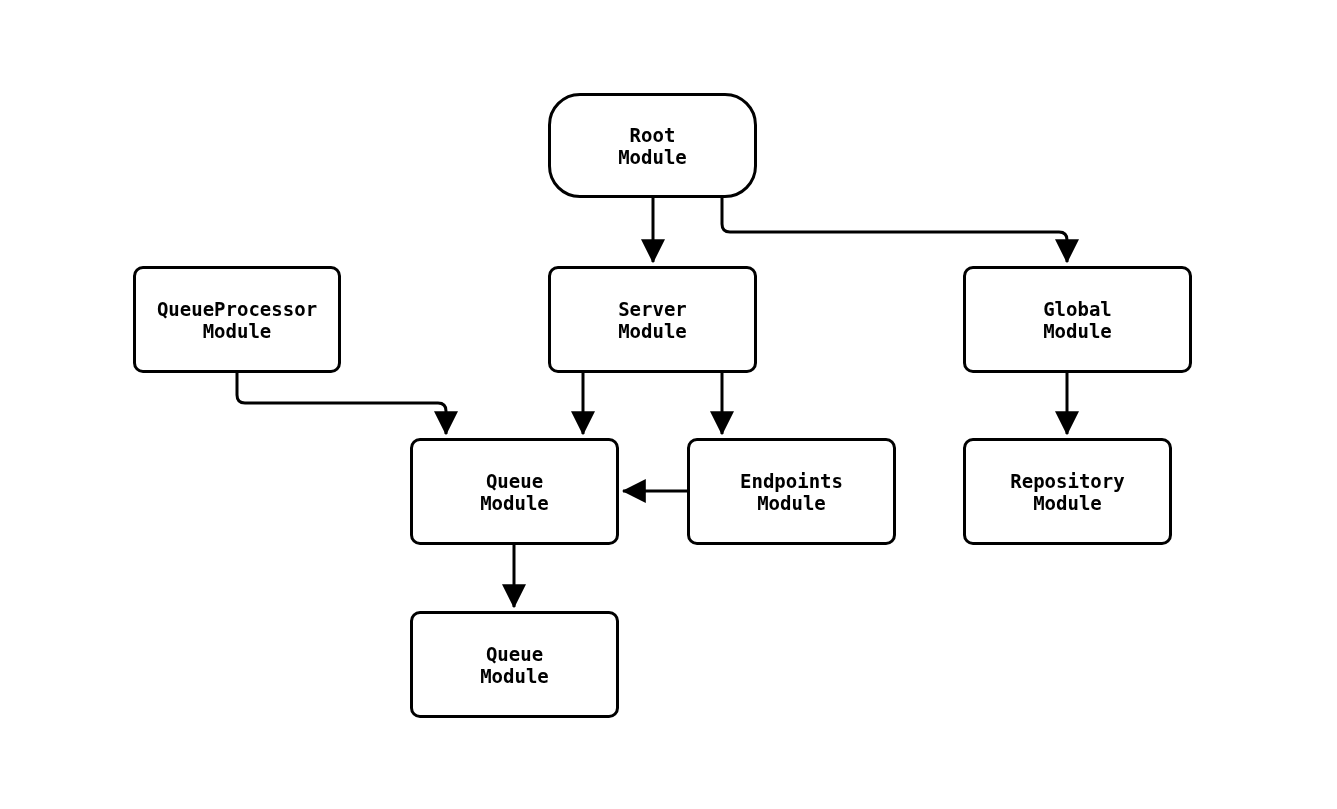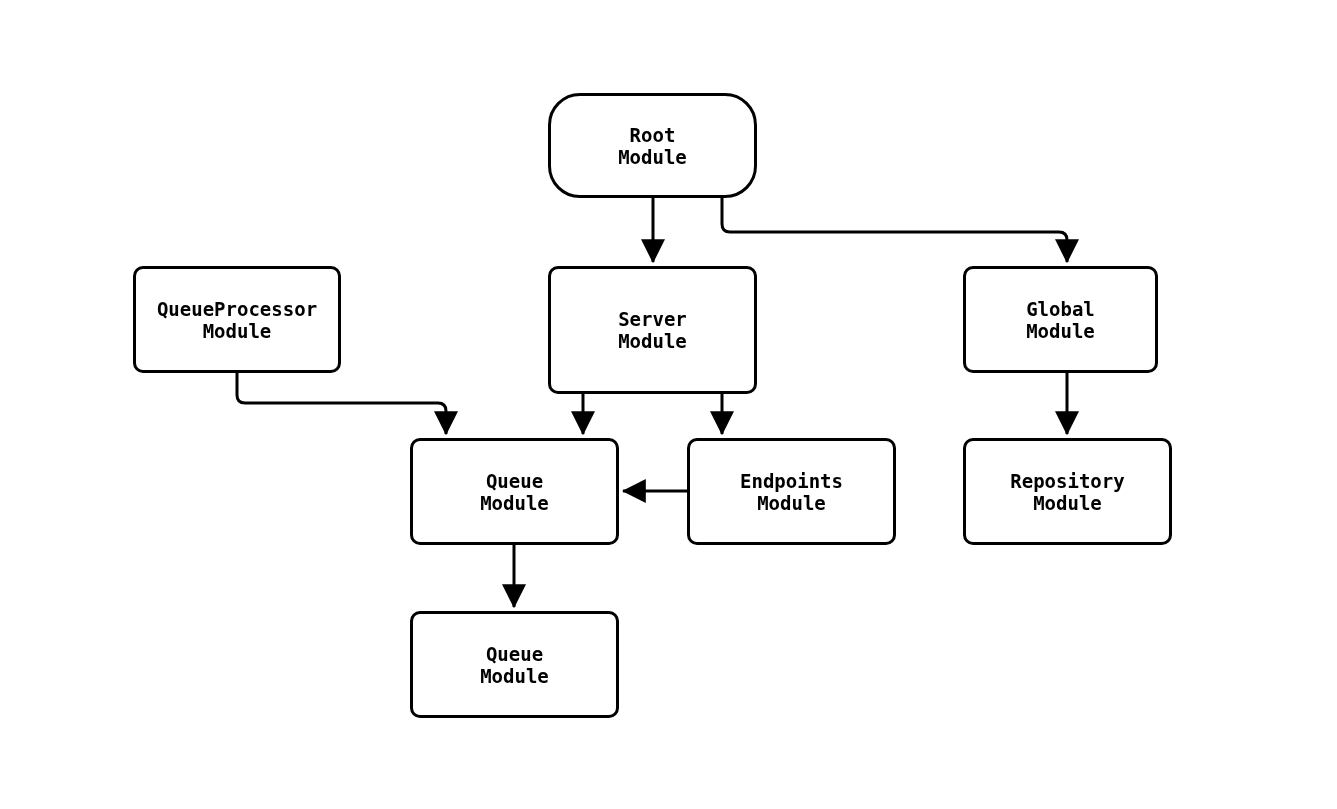--- a/index.html
+++ b/index.html
@@ -81,26 +81,26 @@
   <div class="node" style="left:548px;top:93px;width:209px;height:105px;border-radius:32px;">
     <span>Root</span>
     <span>Module</span>
   </div>
 
   <div class="node" style="left:133px;top:266px;width:208px;height:107px;text-align:right;">
     <span>QueueProcessor</span>
     <span>Module</span>
   </div>
 
-  <div class="node" style="left:548px;top:266px;width:209px;height:128px;">
+  <div class="node" style="left:548px;top:266px;width:209px;height:107px;">
     <span>Server</span>
     <span>Module</span>
   </div>
 
-  <div class="node" style="left:963px;top:266px;width:195px;height:107px;justify-content:center;">
+  <div class="node" style="left:963px;top:266px;width:229px;height:107px;justify-content:center;">
     <span>Global</span>
     <span>Module</span>
   </div>
 
   <div class="node" style="left:410px;top:438px;width:209px;height:107px;">
     <span>Queue</span>
     <span>Module</span>
   </div>
 
   <div class="node" style="left:687px;top:438px;width:209px;height:107px;">

